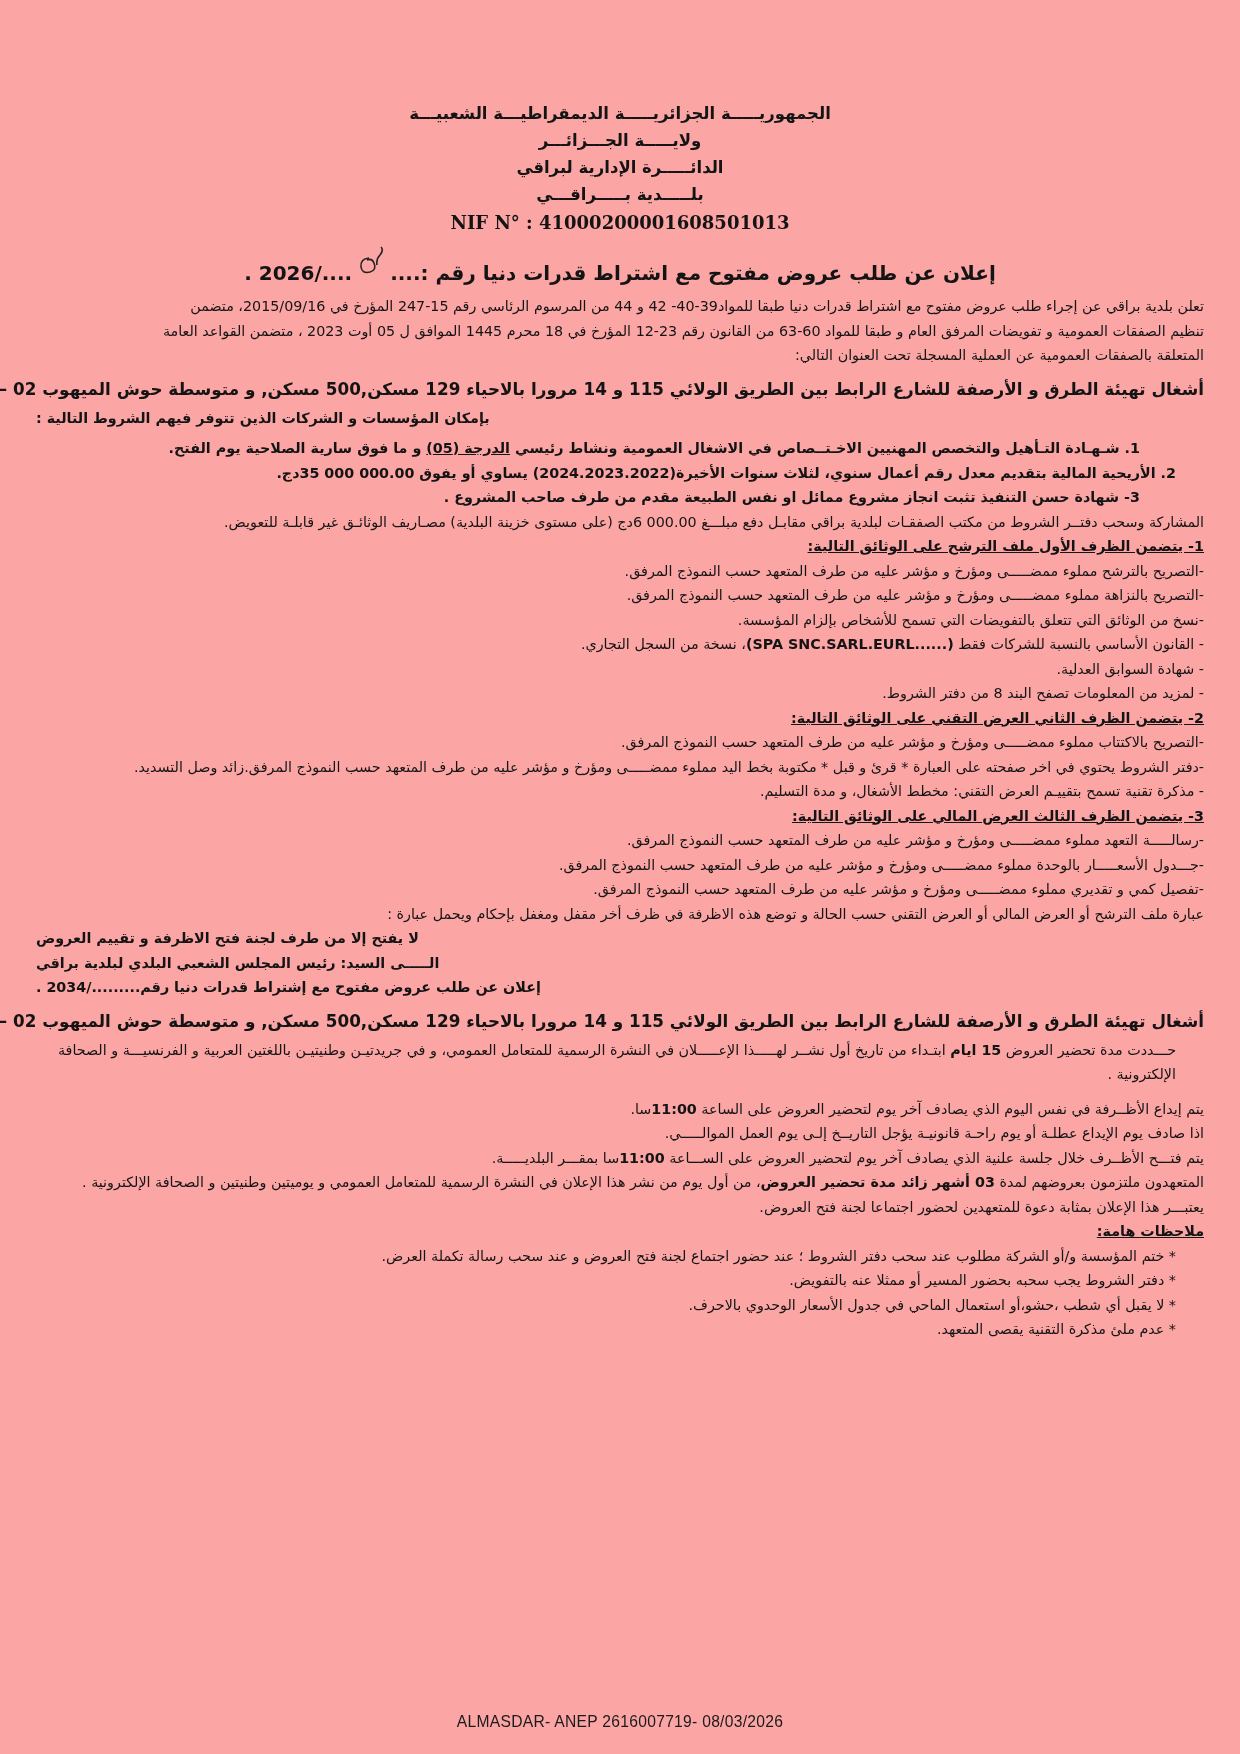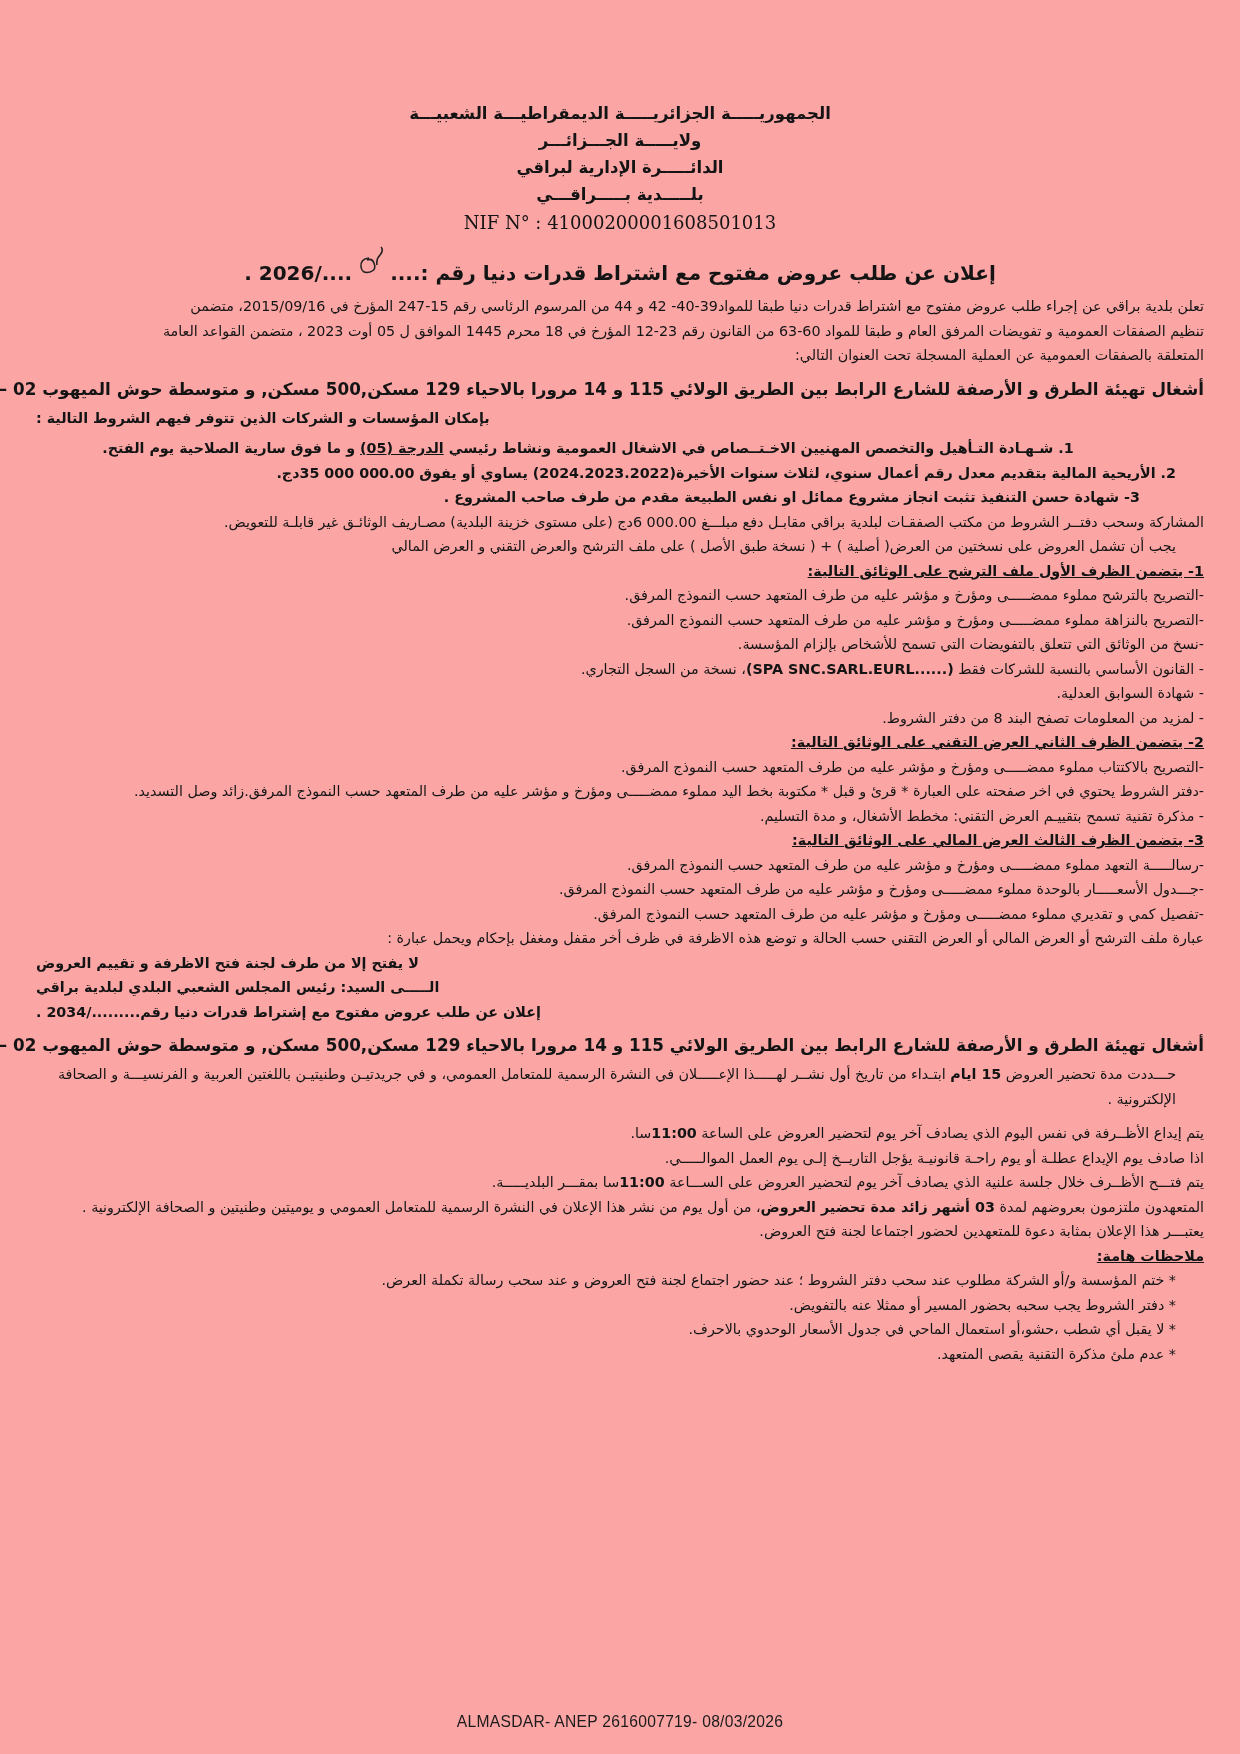--- a/index.html
+++ b/index.html
@@ -7,33 +7,33 @@
     position:relative;
     width:1240px;height:1754px;
     background:#fca5a5;
     font-family:"DejaVu Sans",sans-serif;
     color:#141414;
     direction:rtl;
     overflow:hidden;
   }
   .content{padding:100px 36px 0 36px;}
   .hline{text-align:center;font-weight:bold;font-size:16.5px;line-height:27px;}
-  .nif{direction:ltr;text-align:center;font-weight:normal;font-size:18px;line-height:30px;font-family:"DejaVu Serif",serif;}
+  .nif{direction:ltr;text-align:center;font-weight:bold;font-size:18px;line-height:30px;font-family:"DejaVu Serif",serif;}
   .titleline{text-align:center;font-weight:bold;font-size:20px;line-height:26px;margin-top:16px;}
   .l{font-size:14.3px;line-height:24.5px;text-align:right;}
   .b{font-weight:bold;}
   .u{text-decoration:underline;}
   .c{text-align:left;}
   .ind{padding-right:64px;}
   .ind2{padding-right:28px;}
   .bigtitle{
     font-weight:bold;font-size:16.8px;line-height:30px;
     text-align:center;white-space:nowrap;margin-top:6px;margin-bottom:2px;
   }
-  .gap6{margin-top:6px;text-align:center;}
+  .gap6{margin-top:6px;}
   .gap10{margin-top:10px;}
   .num{direction:ltr;unicode-bidi:isolate;}
   .scribble{display:inline-block;vertical-align:middle;position:relative;top:-10px;margin:0 2px;}
   .footer{
     position:absolute;bottom:22px;left:0;right:0;
     text-align:center;direction:ltr;
     font-family:"Liberation Sans",sans-serif;
     font-size:17px;letter-spacing:0.3px;color:#1b1b1b;
     transform:scaleX(0.92);
   }
@@ -68,21 +68,20 @@
       <span>1.   شـهـادة التـأهيل والتخصص المهنيين الاخـتــصاص في الاشغال العمومية ونشاط رئيسي </span><span class="u">الدرجة (05)</span><span> و ما فوق سارية الصلاحية يوم الفتح.</span>
     </div>
     <div class="l b ind2">
       <span>2. الأريحية المالية بتقديم معدل رقم أعمال سنوي، لثلاث سنوات الأخيرة(2024.2023.2022) يساوي أو يفوق </span><span class="num">35 000 000.00</span><span>دج.</span>
     </div>
     <div class="l b ind">3- شهادة حسن التنفيذ  تثبت انجاز مشروع ممائل او نفس الطبيعة مقدم من طرف صاحب المشروع  .</div>
 
     <div class="l">
       <span>المشاركة وسحب دفتــر الشروط من مكتب الصفقـات لبلدية براقي مقابـل دفع مبلـــغ </span><span class="num">6 000.00</span><span>دج (على مستوى خزينة البلدية) مصـاريف الوثائـق غير قابلـة للتعويض.</span>
     </div>
-    <div class="l ind2">يجب أن تشمل العروض على نسختين  من العرض( أصلية ) + ( نسخة طبق الأصل ) على ملف الترشح والعرض التقني و العرض المالي</div>
 
     <div class="l b u">1- يتضمن الظرف الأول ملف الترشح على الوثائق التالية:</div>
     <div class="l">-التصريح بالترشح مملوء ممضـــــى ومؤرخ و مؤشر عليه من طرف المتعهد حسب النموذج المرفق.</div>
     <div class="l">-التصريح بالنزاهة  مملوء ممضـــــى ومؤرخ و مؤشر عليه من طرف المتعهد حسب النموذج المرفق.</div>
     <div class="l">-نسخ من الوثائق التي تتعلق بالتفويضات التي تسمح للأشخاص بإلزام المؤسسة.</div>
     <div class="l">
       <span>- القانون الأساسي بالنسبة للشركات فقط </span><span class="num b">(SPA SNC.SARL.EURL......)</span><span>، نسخة من السجل التجاري.</span>
     </div>
     <div class="l">- شهادة السوابق العدلية.</div>
     <div class="l">- لمزيد من المعلومات تصفح البند 8 من دفتر الشروط.</div>

